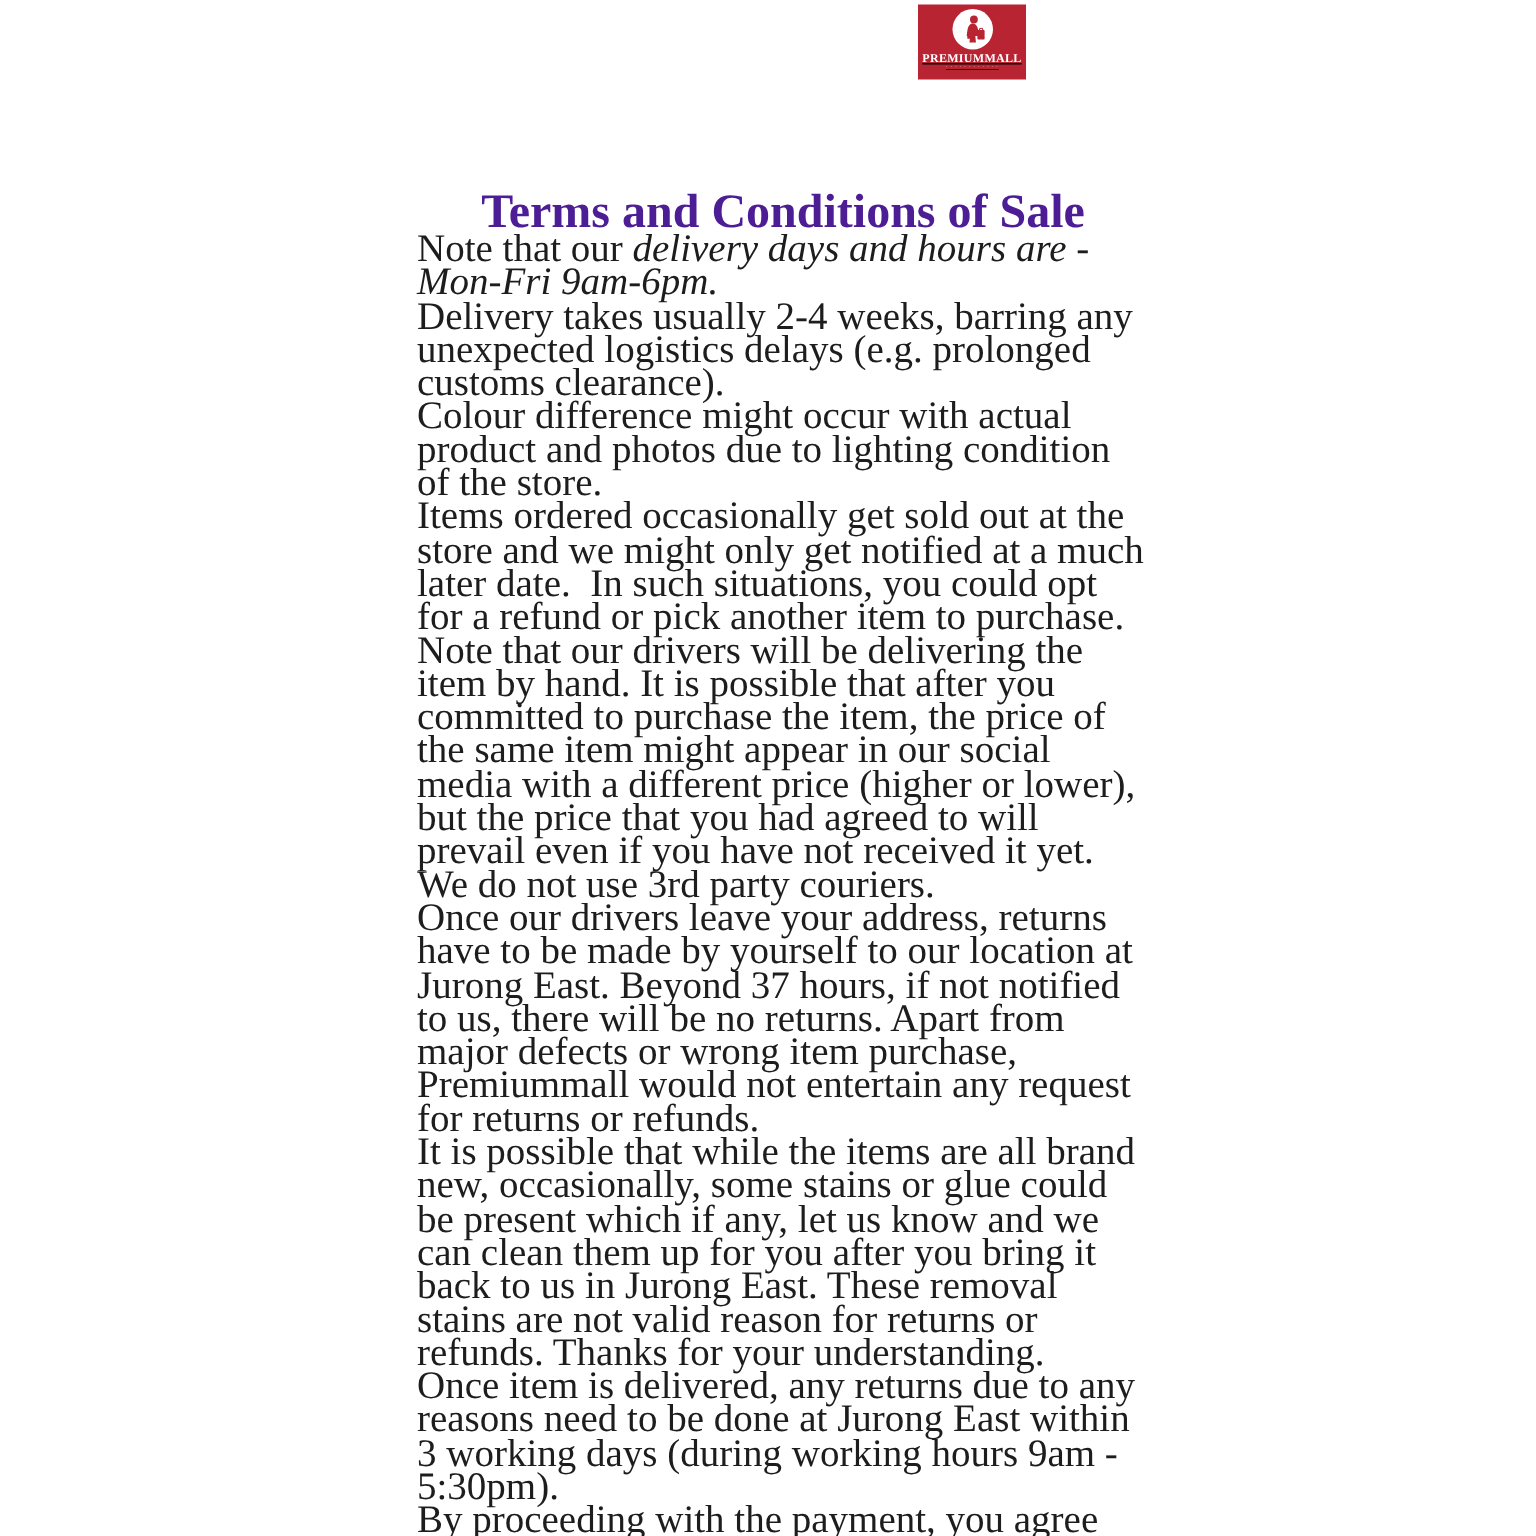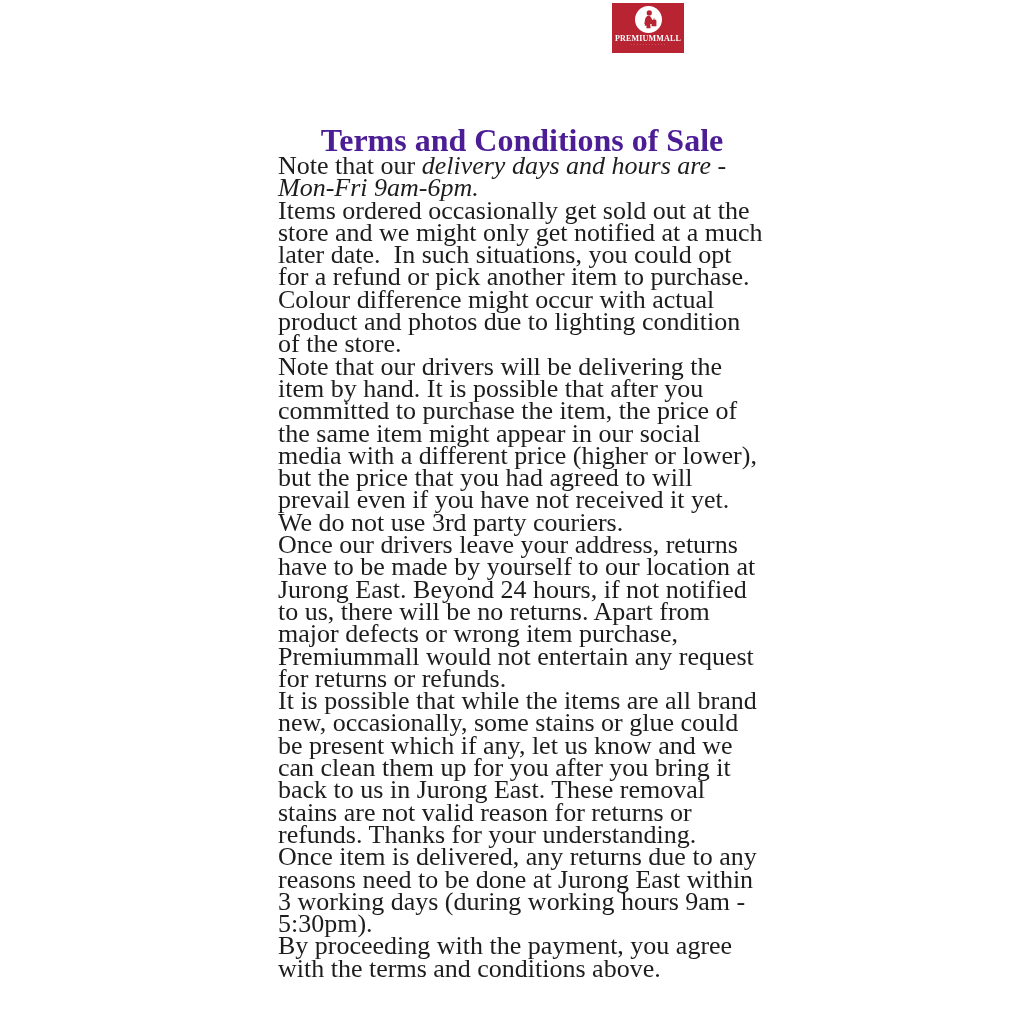--- a/index.html
+++ b/index.html
@@ -18,20 +18,21 @@
   
   .logo {
     position:absolute;
     left:612px; top:3px;
     width:72px; height:50px;
     background:#b92433;
     display:flex;
     flex-direction:column;
     align-items:center;
     padding-top:3px;
+    text-decoration:underline;
   }
   .logo-circle {
     width:27px; height:27px;
     border-radius:50%;
     background:#ffffff;
     display:flex;
     align-items:center;
     justify-content:center;
     overflow:hidden;
   }
@@ -94,23 +95,24 @@
       </svg>
     </div>
     <div class="logo-brand">PREMIUMMALL</div>
     <div class="logo-tagline">· · · · · · · · · · · ·</div>
   </div>
 
   <div class="doc">
     <h1 class="doc-title">Terms and Conditions of Sale</h1>
     <div class="paragraphs" id="paragraphs" style="color: rgb(29, 29, 29);">
         <p><span class="seg">Note that our </span><span class="seg seg-italic">delivery days and hours are - Mon-Fri 9am-6pm.</span></p>
+        <p><span class="seg">Delivery takes usually 2-4 weeks, barring any unexpected logistics delays (e.g. prolonged customs clearance).</span></p>
+        <p><span class="seg">Colour difference might occur with actual product and photos due to lighting condition of the store.</span></p>
         <p><span class="seg">Items ordered occasionally get sold out at the store and we might only get notified at a much later date.  In such situations, you could opt for a refund or pick another item to purchase.</span></p>
-        <p><span class="seg">Colour difference might occur with actual product and photos due to lighting condition of the store.</span></p>
         <p><span class="seg">Note that our drivers will be delivering the item by hand. It is possible that after you committed to purchase the item, the price of the same item might appear in our social media with a different price (higher or lower), but the price that you had agreed to will prevail even if you have not received it yet. We do not use 3rd party couriers.</span></p>
-        <p><span class="seg">Once our drivers leave your address, returns have to be made by yourself to our location at Jurong East. Beyond 24 hours, if not notified to us, there will be no returns. Apart from major defects or wrong item purchase, Premiummall would not entertain any request for returns or refunds.</span></p>
+        <p><span class="seg">Once our drivers leave your address, returns have to be made by yourself to our location at Jurong East. Beyond 37 hours, if not notified to us, there will be no returns. Apart from major defects or wrong item purchase, Premiummall would not entertain any request for returns or refunds.</span></p>
         <p><span class="seg">It is possible that while the items are all brand new, occasionally, some stains or glue could be present which if any, let us know and we can clean them up for you after you bring it back to us in Jurong East. These removal stains are not valid reason for returns or refunds. Thanks for your understanding.</span></p>
         <p><span class="seg">Once item is delivered, any returns due to any reasons need to be done at Jurong East within 3 working days (during working hours 9am - 5:30pm).</span></p>
         <p><span class="seg">By proceeding with the payment, you agree with the terms and conditions above.</span></p>
       </div>
   </div>
 
 </div>
 
 </body></html>

